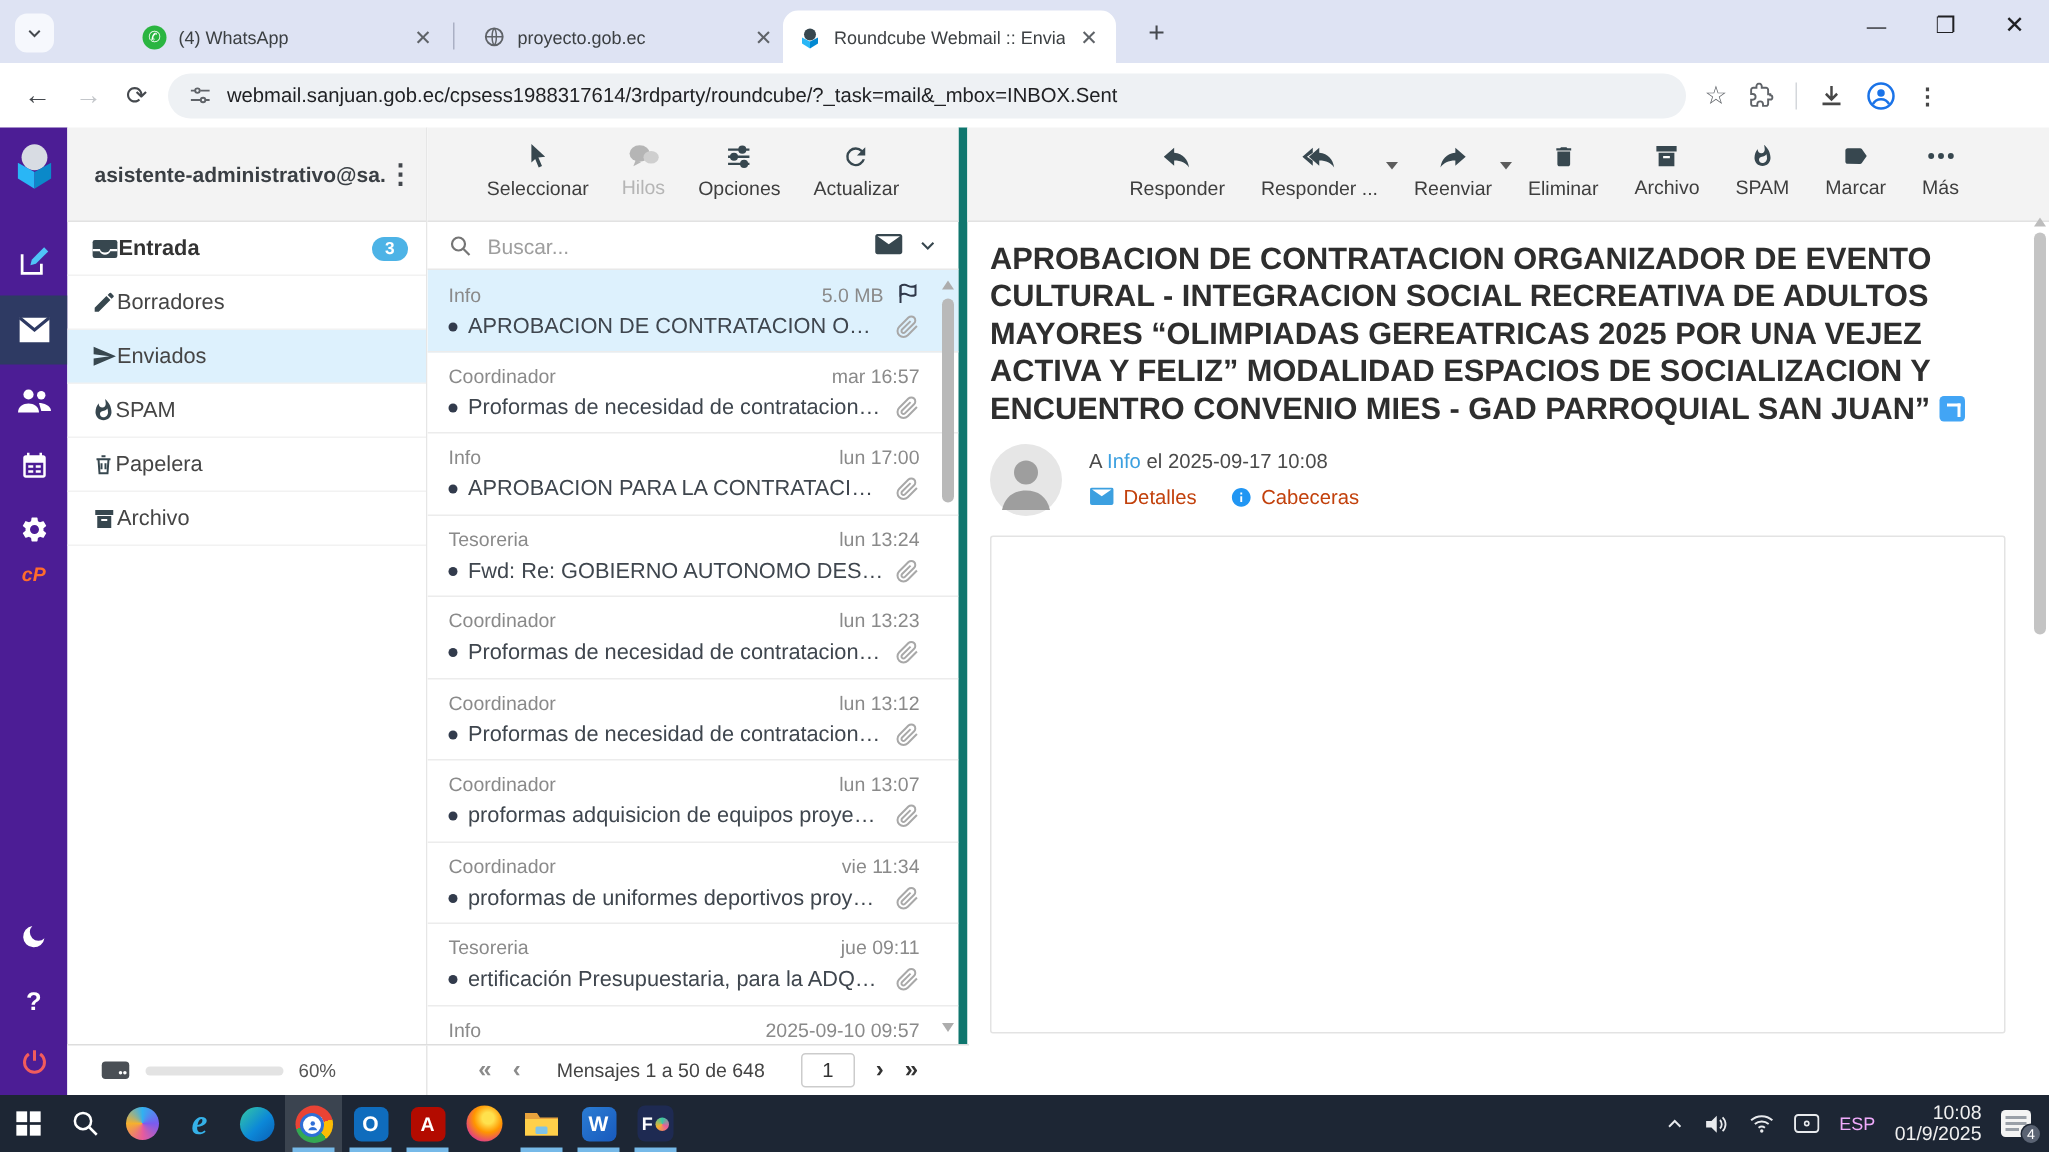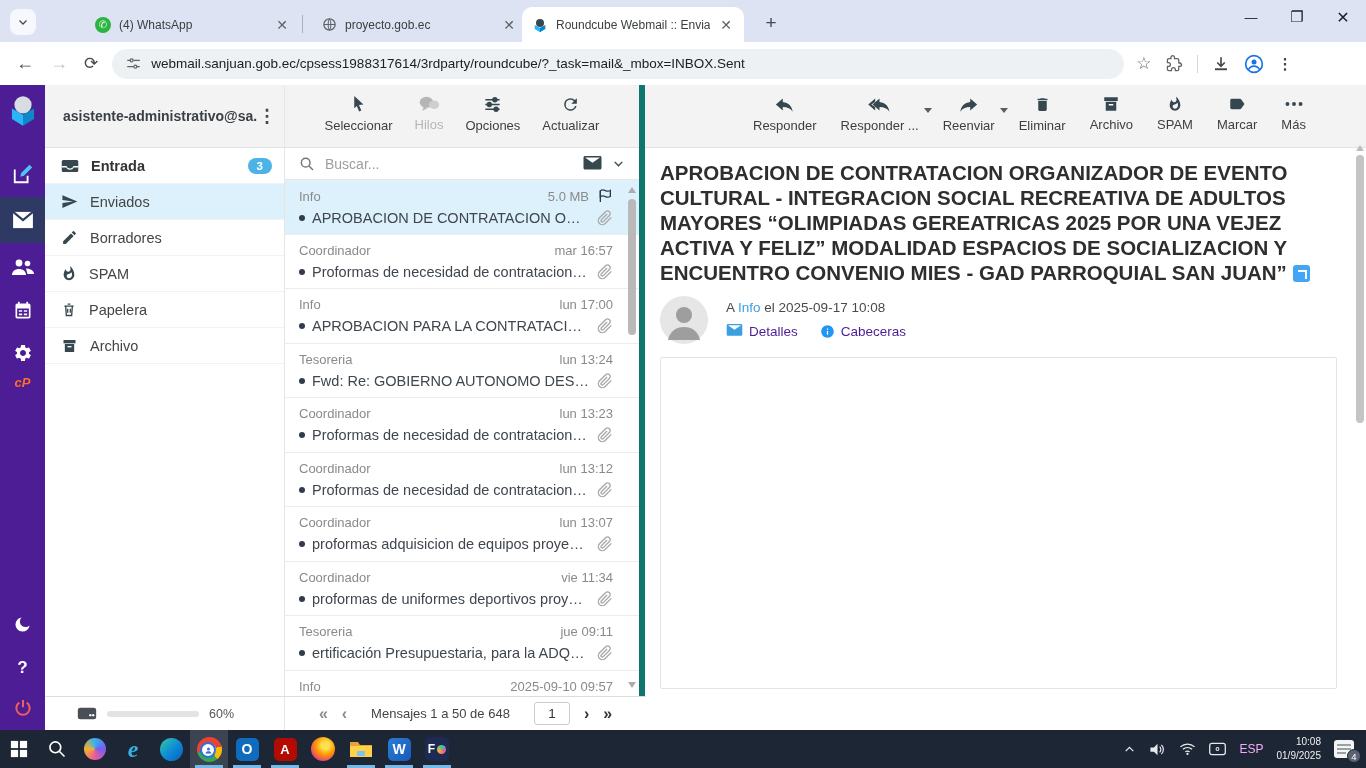--- a/index.html
+++ b/index.html
@@ -36,21 +36,21 @@
   .rail .ric{position:absolute;left:0;width:45px;display:flex;justify-content:center}
   .rail-tile{position:absolute;left:0;width:45px;height:46px;background:#2e3a63;display:flex;align-items:center;justify-content:center}
   .cp{color:#ff6c2c;font-weight:bold;font-style:italic;font-size:13px}
   .help{color:#fff;font-weight:bold;font-size:17px}
 
   
   .folders{width:240px;flex:none;border-right:1px solid #e6e6e6;position:relative;background:#fff}
   .acct{height:63px;background:#f3f3f3;border-bottom:1px solid #e2e2e2;display:flex;align-items:center;padding:0 10px 0 18px}
   .acct .mail{flex:1;font-size:14px;font-weight:bold;color:#3a3f44;white-space:nowrap;overflow:hidden}
   .kebab{color:#42474c;font-size:15px;font-weight:bold;letter-spacing:0;line-height:5px;text-align:center;width:16px}
-  .flist .frow{height:36px;display:flex;align-items:center;gap:12px;padding:0 12px 0 16px;border-bottom:1px solid #f2f2f2;font-size:14.5px;color:#454545}
+  .flist .frow{height:36px;display:flex;align-items:center;padding:0 12px 0 16px;border-bottom:1px solid #f2f2f2;font-size:14.5px;color:#454545}
   .frow.selected{background:#ddf1fd}
   .frow.bold .flabel{font-weight:bold;color:#333}
   .flabel{flex:1}
   .badge{background:#4db3e6;color:#fff;font-size:11.5px;font-weight:bold;border-radius:9px;padding:2px 9px}
 
   
   .mlist{width:360px;flex:none;border-right:6px solid #0f766e;position:relative;background:#fff}
   .mtoolbar{height:63px;background:#f3f3f3;border-bottom:1px solid #e2e2e2;display:flex;align-items:flex-start;justify-content:center;gap:22px;padding-top:10px}
   .tbtn{display:flex;flex-direction:column;align-items:center;gap:4px;font-size:13px;color:#3e3e3e}
   .tbtn.dis{color:#b5b5b5}
@@ -65,21 +65,21 @@
   .mline2{display:flex;align-items:center;margin-top:6px;gap:7px}
   .dot{width:6px;height:6px;border-radius:50%;background:#323b4c;flex:none}
   .msub{flex:1;font-size:14.5px;color:#3f464e;white-space:nowrap;overflow:hidden;text-overflow:ellipsis}
   .mflag{margin-left:8px}
   .lscroll{position:absolute;right:2px;top:100px;bottom:40px;width:10px}
   .lthumb{position:absolute;top:14px;left:1px;width:8px;height:136px;border-radius:4px;background:#b9b9b9}
   .sarrow{position:absolute;left:1px;width:0;height:0;border-left:4px solid transparent;border-right:4px solid transparent}
 
   
   .wfooter{position:absolute;left:45px;bottom:0;width:601px;height:34px;background:#fff;border-top:1px solid #ddd;display:flex;align-items:center;z-index:5}
-  .quota{width:240px;display:flex;align-items:center;gap:10px;padding-left:32px;border-right:1px solid #e6e6e6;height:100%}
+  .quota{width:240px;display:flex;align-items:center;gap:10px;padding-left:22px;border-right:1px solid #e6e6e6;height:100%}
   .qtrack{width:92px;height:6px;border-radius:3px;background:#e3e3e3;overflow:hidden}
   .qfill{width:55%;height:100%;background:#4aaee8;border-radius:3px}
   .qpct{font-size:12.5px;color:#555}
   .pager{flex:1;display:flex;align-items:center;justify-content:center;gap:14px;font-size:13px;color:#444}
   .pgc{font-size:16px;font-weight:bold;color:#333}
   .pgc.dis{color:#8b8b8b}
   .pagebox{width:36px;height:23px;border:1px solid #ccc;border-radius:3px;text-align:center;line-height:21px;font-size:13.5px;color:#333;background:#fff}
 
   
   .reading{flex:1;position:relative;background:#fff}
@@ -88,39 +88,39 @@
   .rcaret{position:absolute;right:-13px;top:13px;width:0;height:0;border-left:4px solid transparent;border-right:4px solid transparent;border-top:5px solid #5c5c5c}
   .rbody{padding:12px 26px 0 15px}
   .subject{font-size:20.5px;line-height:25px;font-weight:bold;color:#2e2e2e;max-width:692px}
   .extlink{display:inline-block;width:17px;height:17px;border-radius:3px;background:#42a5f5;vertical-align:-2px;margin-left:6px;position:relative}
   .extlink:after{content:"";position:absolute;left:5px;top:5px;width:7px;height:7px;border-top:2px solid #fff;border-right:2px solid #fff}
   .meta{display:flex;margin-top:11px;gap:18px}
   .metatext{padding-top:4px}
   .mline{font-size:13.5px;color:#4a4a4a}
   .blue{color:#3ca0e0}
   .mactions{display:flex;gap:22px;margin-top:9px;align-items:center}
-  .mact{display:flex;gap:6px;font-size:13.5px;color:#4c1d95}
+  .mact{display:flex;gap:6px;align-items:center;font-size:13.5px;color:#c2410c}
   .attachbox{margin-top:13px;width:677px;border:1px solid #e3e3e3;border-radius:2px;padding:9px 12px}
   .arow{display:flex;gap:26px;align-items:center;height:26px}
   .rscroll{position:absolute;right:1px;top:66px;width:9px;bottom:2px}
   .rthumb{position:absolute;top:4px;left:0;width:8px;height:268px;border-radius:4px;background:#c4c4c4}
 
   
   .taskbar{position:absolute;left:0;bottom:0;width:100%;height:38px;background:#1d2634;display:flex;align-items:center;color:#e8eaed}
   .tb-ic{width:38px;height:38px;display:flex;align-items:center;justify-content:center;position:relative;flex:none}
   .tb-ic .under{position:absolute;bottom:0;left:5px;right:5px;height:3px;background:#76b9e8}
   .tb-ic.activeapp{background:#3b4450}
   .chrome-ball{width:25px;height:25px;border-radius:50%;background:conic-gradient(from -45deg,#ea4335 0 120deg,#fbbc05 120deg 185deg,#34a853 185deg 300deg,#ea4335 300deg);position:relative}
   .chrome-ball:before{content:"";position:absolute;left:6px;top:6px;width:13px;height:13px;border-radius:50%;background:#fff}
   .chrome-ball:after{content:"";position:absolute;left:8px;top:8px;width:9px;height:9px;border-radius:50%;background:#4286f5}
   .chrome-badge{position:absolute;left:10px;top:12px;width:16px;height:16px;border-radius:50%;background:#fff;border:2px solid #2f6fd6;display:flex;align-items:center;justify-content:center}
   .sq{border-radius:5px;display:flex;align-items:center;justify-content:center;font-weight:bold;color:#fff}
   .tray{margin-left:auto;display:flex;align-items:center;gap:13px;padding-right:12px}
   .traytxt{font-size:12px;color:#f0abfc}
-  .clock{font-size:10px;text-align:right;line-height:14px;color:#f0f0f0}
+  .clock{font-size:13px;text-align:right;line-height:14px;color:#f0f0f0}
   .notif{position:relative;width:20px;height:18px;background:#f4f4f4;border-radius:3px}
   .notif i{position:absolute;left:3px;right:3px;height:2px;background:#9aa0a8}
   .nbadge{position:absolute;right:-7px;bottom:-5px;width:14px;height:14px;border-radius:50%;background:#5a6373;color:#fff;font-size:9.5px;display:flex;align-items:center;justify-content:center;border:1px solid #1d2634}
 </style>
 </head>
 <body>
 
 <div class="tabstrip">
   <div class="tab-search">
     <svg width="12" height="12" viewBox="0 0 24 24">
@@ -257,40 +257,40 @@
           <span>
             <svg width="18" height="16" viewBox="0 0 24 20" fill="#37474f">
               <path d="M3 2h18a2 2 0 0 1 2 2v12a2 2 0 0 1-2 2H3a2 2 0 0 1-2-2V4a2 2 0 0 1 2-2z"></path>
               <path d="M1 10h6.5c.5 2 2 3.2 4.5 3.2s4-1.2 4.5-3.2H23v2h-6.2c-.9 1.9-2.6 3-4.8 3s-3.9-1.1-4.8-3H1z" fill="#fff"></path>
             </svg>
           </span>
 
           <span class="flabel">Entrada</span>
           <span class="badge">3</span>
         </div>
+        <div class="frow">
+
+          <span>
+            <svg width="17" height="17" viewBox="0 0 24 24" fill="#37474f">
+              <path d="M3 17.25V21h3.75L17.8 9.94l-3.75-3.75L3 17.25zM20.7 7a1 1 0 0 0 0-1.4l-2.3-2.3a1 1 0 0 0-1.4 0l-1.8 1.8 3.7 3.7L20.7 7z"></path>
+            </svg>
+          </span>
+
+          <span class="flabel">Borradores</span>
+
+        </div>
         <div class="frow selected">
 
           <span>
             <svg width="17" height="17" viewBox="0 0 24 24" fill="#37474f">
               <path d="M2 21L23 12 2 3l.01 7L17 12 2.01 14z"></path>
             </svg>
           </span>
 
           <span class="flabel">Enviados</span>
-
-        </div>
-        <div class="frow">
-
-          <span>
-            <svg width="17" height="17" viewBox="0 0 24 24" fill="#37474f">
-              <path d="M3 17.25V21h3.75L17.8 9.94l-3.75-3.75L3 17.25zM20.7 7a1 1 0 0 0 0-1.4l-2.3-2.3a1 1 0 0 0-1.4 0l-1.8 1.8 3.7 3.7L20.7 7z"></path>
-            </svg>
-          </span>
-
-          <span class="flabel">Borradores</span>
 
         </div>
         <div class="frow">
 
           <span>
             <svg width="16" height="17" viewBox="0 0 24 24" fill="#37474f">
               <path d="M13.5.67s.74 2.65.74 4.8c0 2.06-1.35 3.73-3.41 3.73-2.07 0-3.63-1.67-3.63-3.73l.03-.36C5.21 7.51 4 10.62 4 14c0 4.42 3.58 8 8 8s8-3.58 8-8C20 8.61 17.41 3.8 13.5.67zM11.71 19c-1.78 0-3.22-1.4-3.22-3.14 0-1.62 1.05-2.76 2.81-3.12 1.77-.36 3.6-1.21 4.62-2.58.39 1.29.59 2.65.59 4.04 0 2.65-2.15 4.8-4.8 4.8z"></path>
             </svg>
           </span>
 

